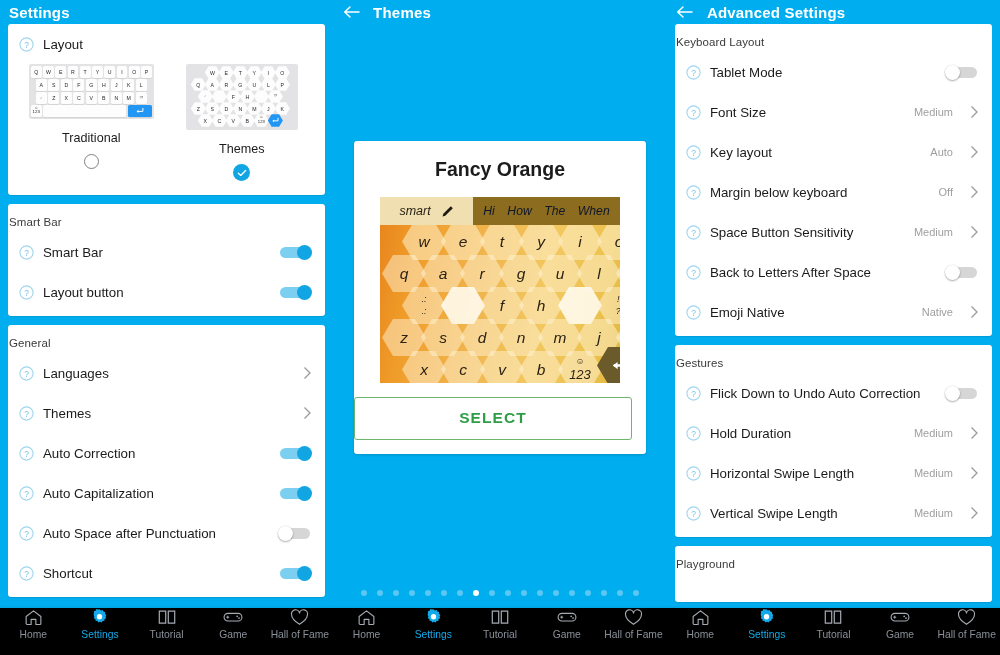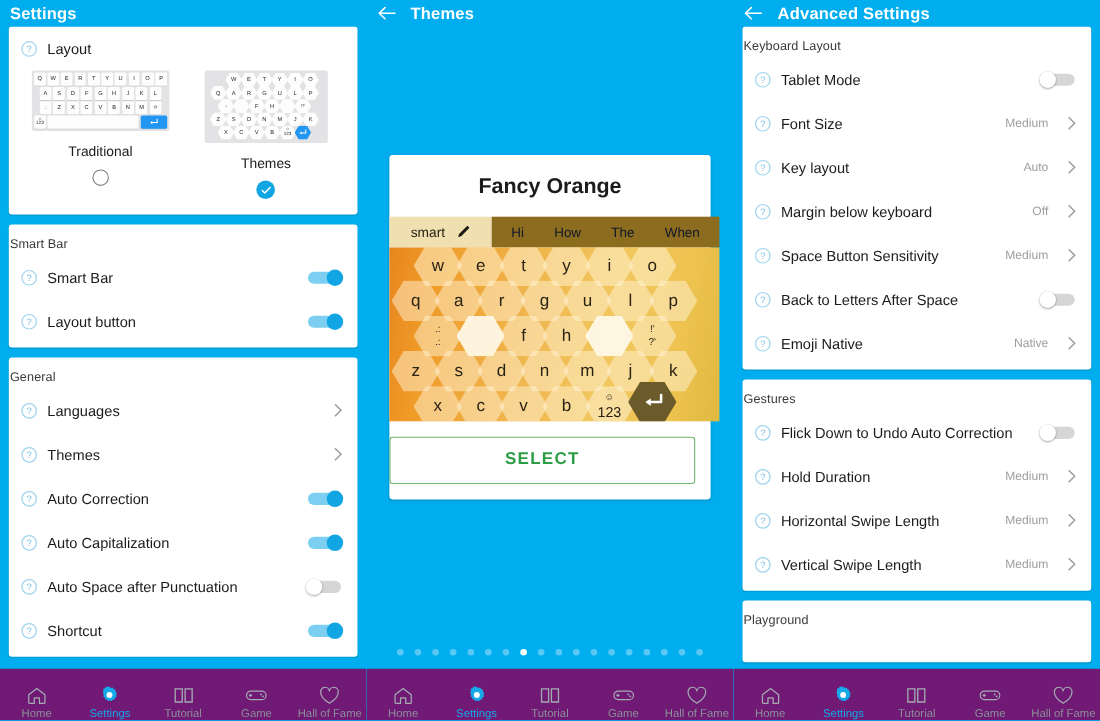--- a/index.html
+++ b/index.html
@@ -147,21 +147,21 @@
   }
   .theme-card {
     width: 292px; background: #ffffff; border-radius: 3px;
     padding: 17px 0 0 0; box-shadow: 0 1px 3px rgba(0,0,0,.16);
     margin-top: -38px;
   }
   .theme-name {
     font-size: 19.5px; font-weight: bold; color: #1b1b1b;
     text-align: center; margin-bottom: 16px;
   }
-  .kb-preview { width: 300px; margin: 0 auto; position: relative; }
+  .kb-preview { width: 240px; margin: 0 auto; position: relative; font-style: italic; }
   .smartbar { display: flex; height: 28px; }
   .smartbar .sb-left {
     width: 93px; background: #f0dfb0;
     display: flex; align-items: center; justify-content: center; gap: 10px;
   }
   .sb-smart { font-size: 12.5px; color: #221d10; }
   .sb-pencil { width: 13px; height: 13px; }
   .smartbar .sb-right {
     flex: 1 1 auto; background: #8c6c1e;
     display: flex; align-items: center; justify-content: space-around;
@@ -205,22 +205,22 @@
 
   .dots {
     position: absolute; bottom: 12px; left: 0; right: 0;
     display: flex; align-items: center; justify-content: center; gap: 10px;
   }
   .dot { width: 6px; height: 6px; border-radius: 50%; background: #59c9f3; }
   .dot.active { background: #ffffff; }
 
   
   .navbar {
-    flex: 0 0 47px; height: 47px; background: #701a75;
-    display: flex; align-items: flex-end;
+    flex: 0 0 47px; height: 47px; background: #000000;
+    display: flex; align-items: flex-start;
     box-shadow: 0 -1px 2px rgba(0,0,0,.07);
   }
   .navitem {
     flex: 1 1 20%; display: flex; flex-direction: column;
     align-items: center; justify-content: center; gap: 3px;
   }
   .navitem .nlabel { font-size: 10.3px; color: #8a9099; }
   .navitem.active .nlabel { color: #14a9e8; }
   .navicon { width: 20px; height: 18px; display: flex; align-items: center; justify-content: center; }
   .navicon svg { display: block; }

